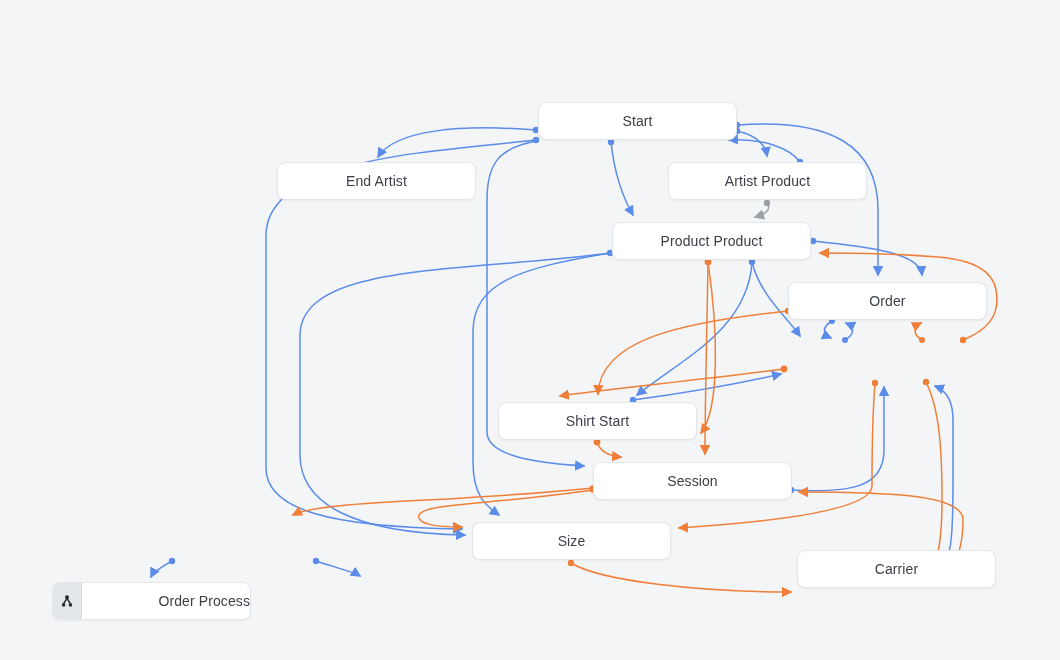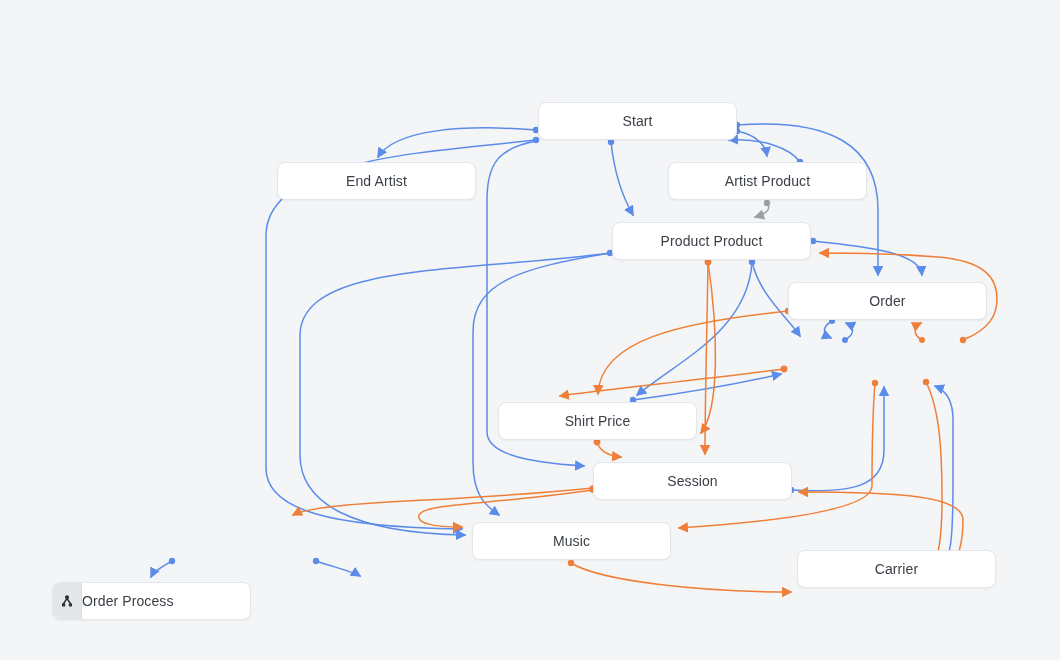--- a/index.html
+++ b/index.html
@@ -18,21 +18,21 @@
     display:flex;align-items:center;justify-content:center;
     font-size:14px;color:#3a3f46;letter-spacing:.1px;cursor:pointer;
   }
   .node .label{white-space:nowrap;}
   .node.with-icon{justify-content:flex-start;padding:0;}
   .icon-strip{
     width:28px;height:36px;flex:0 0 28px;background:#e4e7ea;
     border-radius:7px 0 0 7px;border-right:1px solid #d9dde1;
     display:flex;align-items:center;justify-content:center;
   }
-  .with-icon .label{flex:1;text-align:left;}
+  .with-icon .label{flex:1;text-align:right;}
 </style>
 </head>
 <body>
 
 <div id="canvas">
 
   <svg class="edges" width="1060" height="660" viewBox="0 0 1060 660">
     <defs>
       <marker id="ab" markerWidth="9" markerHeight="9" refX="6" refY="3.5" orient="auto">
         <path d="M0,0 L7,3.5 L0,7 Z" fill="#5b8ce9"></path>
@@ -134,27 +134,27 @@
   <div class="node" style="left:668px;top:162px">
     <span class="label">Artist Product</span>
   </div>
   <div class="node" style="left:612px;top:222px">
     <span class="label">Product Product</span>
   </div>
   <div class="node" style="left:788px;top:282px">
     <span class="label">Order</span>
   </div>
   <div class="node" style="left:498px;top:402px">
-    <span class="label">Shirt Price</span>
+    <span class="label">Shirt Start</span>
   </div>
   <div class="node" style="left:593px;top:462px">
     <span class="label">Session</span>
   </div>
   <div class="node" style="left:472px;top:522px">
-    <span class="label">Music</span>
+    <span class="label">Size</span>
   </div>
   <div class="node with-icon" style="left:52px;top:582px">
     <span class="icon-strip">
       <svg width="14" height="14" viewBox="0 0 14 14">
         <circle cx="7" cy="3.2" r="2" fill="#2a2d31"></circle>
         <path d="M7,4.5 L3.6,9.5 M7,4.5 L10.4,9.5" stroke="#2a2d31" stroke-width="1.4" fill="none"></path>
         <rect x="2" y="9.2" width="3.2" height="3.2" rx="0.6" fill="#2a2d31"></rect>
         <rect x="8.8" y="9.2" width="3.2" height="3.2" rx="0.6" fill="#2a2d31"></rect>
       </svg>
     </span>

